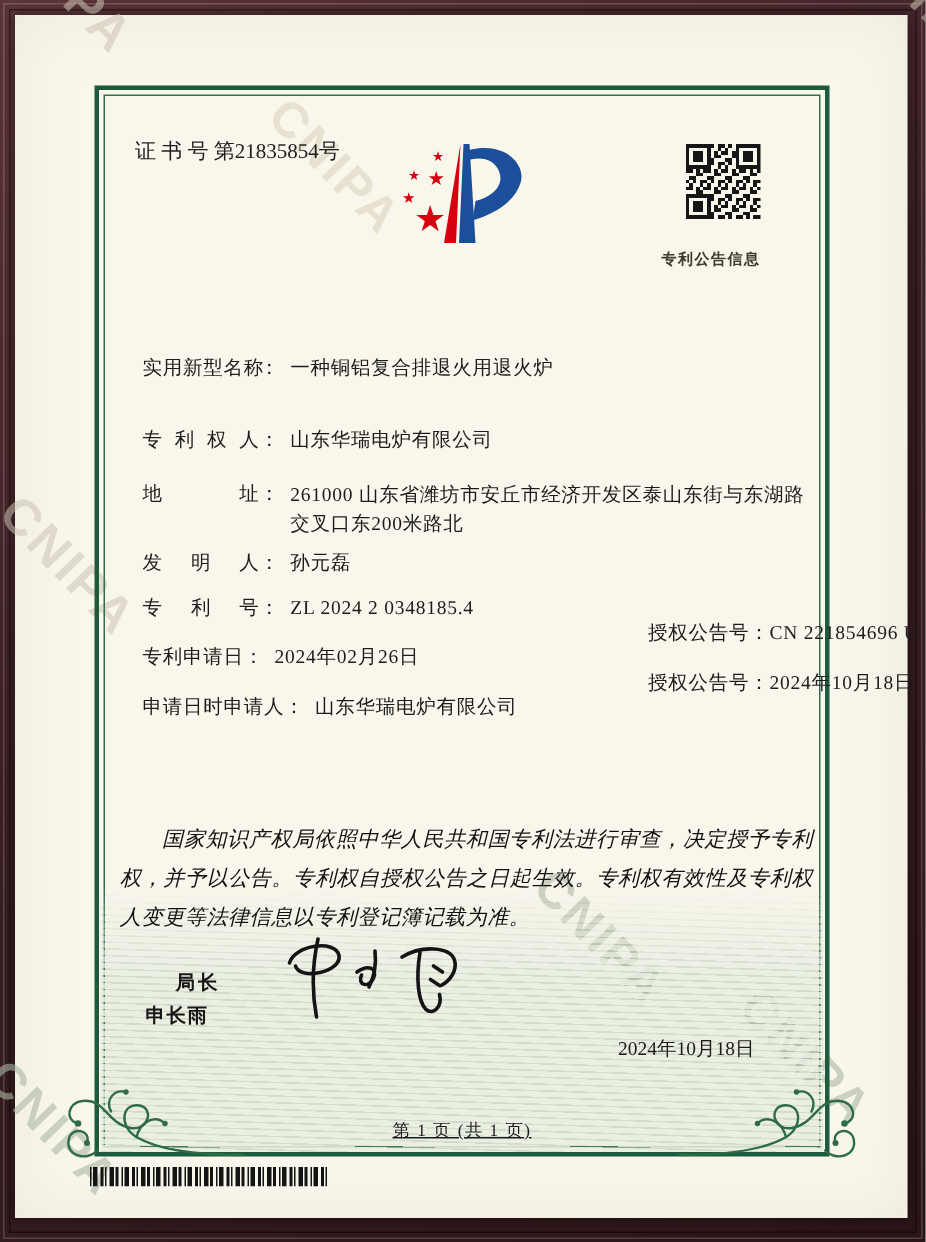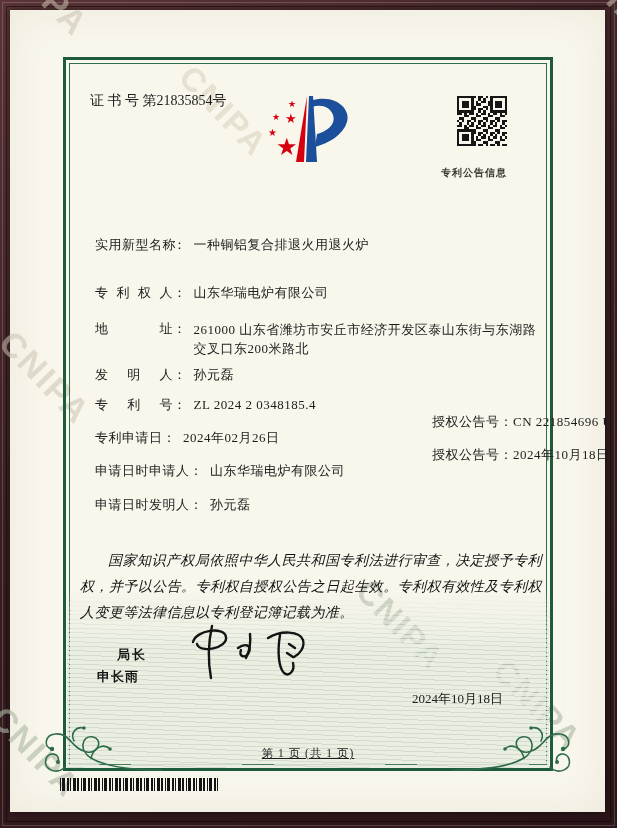--- a/index.html
+++ b/index.html
@@ -383,23 +383,20 @@
     <span class="jlabel">专利号</span><span>：</span><span class="val">ZL 2024 2 0348185.4</span>
     <span class="rcol"><span>授权公告号</span><span>：</span><span>CN 221854696 U</span></span>
   </div>
   <div class="row r6">
     <span>专利申请日</span><span>：</span><span class="val">2024年02月26日</span>
     <span class="rcol"><span>授权公告号</span><span>：</span><span>2024年10月18日</span></span>
   </div>
   <div class="row r7">
     <span>申请日时申请人</span><span>：</span><span class="val">山东华瑞电炉有限公司</span>
   </div>
-  <div class="row r8">
-    <span>申请日时发明人</span><span>：</span><span class="val">孙元磊</span>
-  </div>
 
   <div class="notice">国家知识产权局依照中华人民共和国专利法进行审查，决定授予专利权，并予以公告。专利权自授权公告之日起生效。专利权有效性及专利权人变更等法律信息以专利登记簿记载为准。</div>
 
   <div class="director-title">局长</div>
   <div class="director-name">申长雨</div>
   <svg class="sig" viewBox="0 0 140 72">
     <g fill="none" stroke="#141414" stroke-width="2.4" stroke-linecap="round">
       <path d="M5,24 C8,12 36,8 38,19 C40,30 12,36 9,26"></path>
       <path d="M24,8 C20,26 20,44 23,60"></path>
       <path d="M62,16 C63,25 61,34 58,40"></path>

